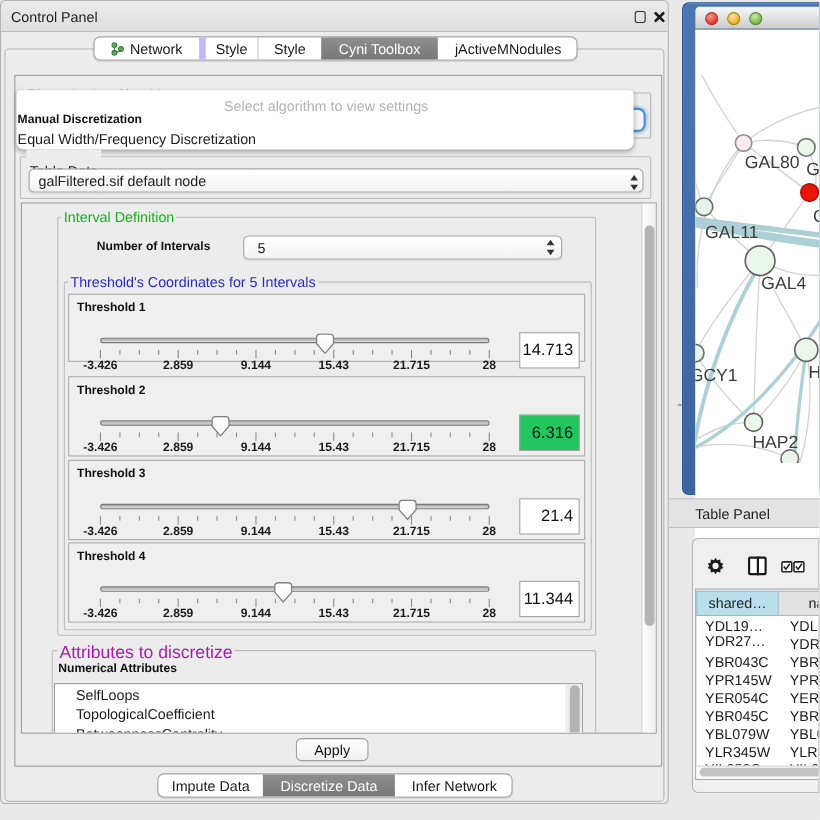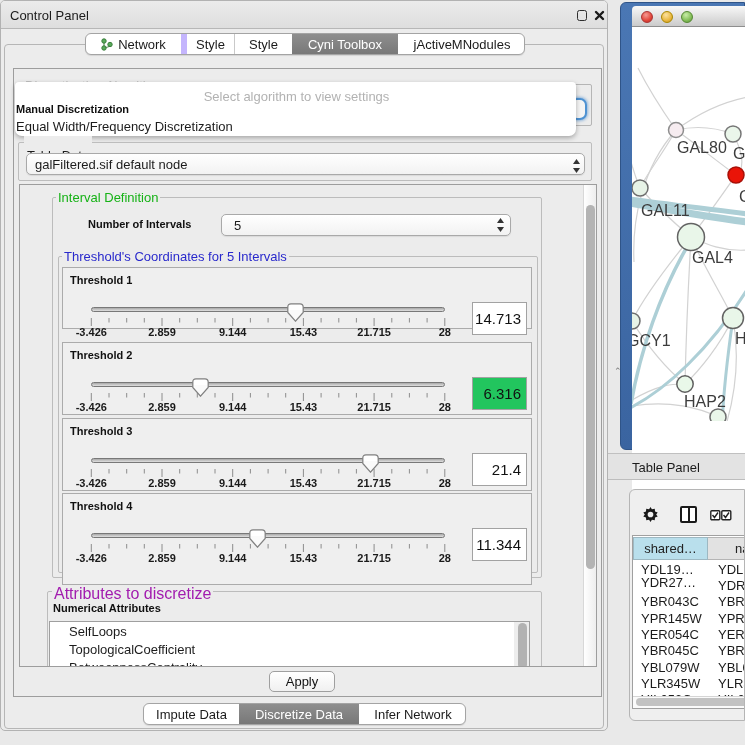--- a/index.html
+++ b/index.html
@@ -194,21 +194,21 @@
         <div class="abs" style="left:134.7px;top:58px;width:70px;text-align:center;font-size:11px;font-weight:bold;color:#1a1a1a;">9.144</div>
         <div class="abs" style="left:205.4px;top:58px;width:70px;text-align:center;font-size:11px;font-weight:bold;color:#1a1a1a;">15.43</div>
         <div class="abs" style="left:276.1px;top:58px;width:70px;text-align:center;font-size:11px;font-weight:bold;color:#1a1a1a;">21.715</div>
         <div class="abs" style="left:346.8px;top:58px;width:70px;text-align:center;font-size:11px;font-weight:bold;color:#1a1a1a;">28</div>
     <svg class="abs" style="left:299.1px;top:35px;" width="17" height="19" viewBox="0 0 17 19">
           <path d="M4 0.8 L13 0.8 Q16.2 0.8 16.2 4 L16.2 9.5 L8.5 18.2 L0.8 9.5 L0.8 4 Q0.8 0.8 4 0.8 Z" fill="#fafafa" stroke="#808080" stroke-width="1.2"></path>
           <path d="M4 2 L13 2 Q15 2 15 4 L15 7 L2 7 L2 4 Q2 2 4 2 Z" fill="#ffffff"></path>
         </svg>
     <div class="abs" style="left:409px;top:34px;width:55px;height:33px;background:#ffffff;border:1px solid #a2a2a2;text-align:right;font-size:15px;color:#111;line-height:31px;padding-right:5px;">21.4</div>
   </div>
-  <div class="abs" style="left:42px;top:308px;width:470px;height:92px;background:#efefef;border:1px solid #ababab;">
+  <div class="abs" style="left:42px;top:308px;width:470px;height:73px;background:#efefef;border:1px solid #ababab;">
     <div class="abs b13" style="left:7px;top:6px;">Threshold 4</div>
     <div class="abs" style="left:28.3px;top:39.3px;width:353.5px;height:5px;border:1px solid #787878;border-radius:2.5px;background:linear-gradient(#a8a8a8,#e0e0e0);"></div>
     <svg class="abs" style="left:0;top:49.5px;" width="410" height="10" viewBox="0 0 410 10">
           <g stroke="#8c8c8c" stroke-width="1">
             <line x1="28.3" y1="0" x2="28.3" y2="8"></line>
             <line x1="46.0" y1="0" x2="46.0" y2="4.5"></line>
             <line x1="63.7" y1="0" x2="63.7" y2="4.5"></line>
             <line x1="81.3" y1="0" x2="81.3" y2="4.5"></line>
             <line x1="99.0" y1="0" x2="99.0" y2="8"></line>
             <line x1="116.7" y1="0" x2="116.7" y2="4.5"></line>

